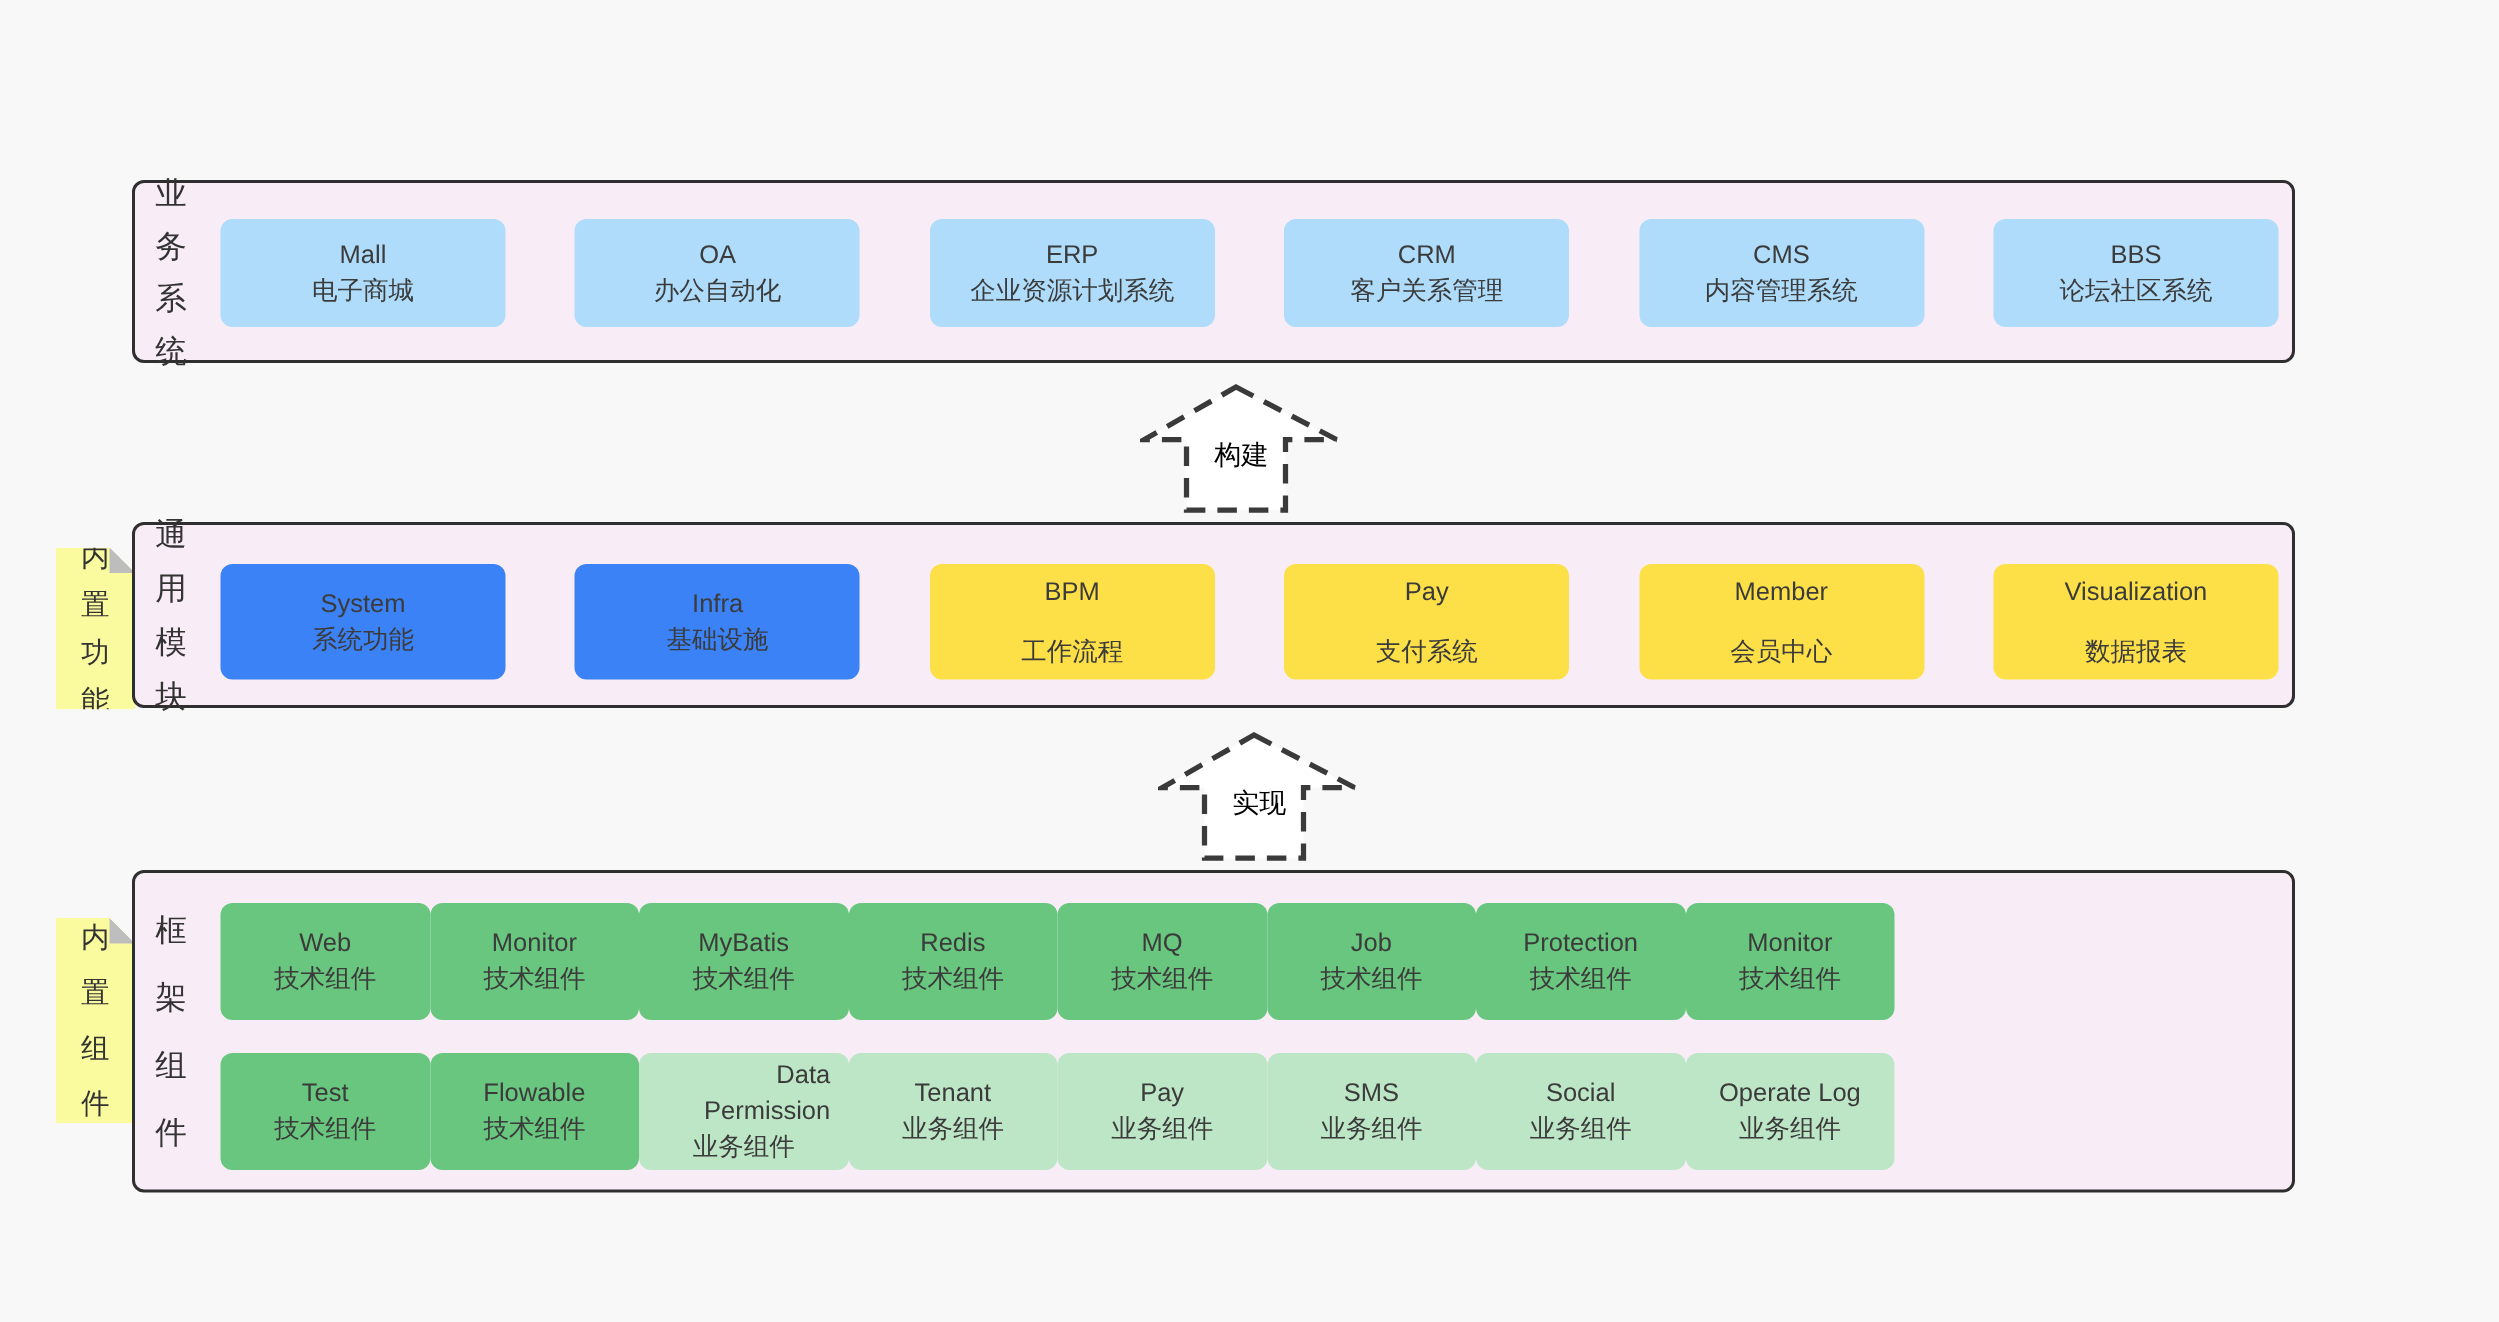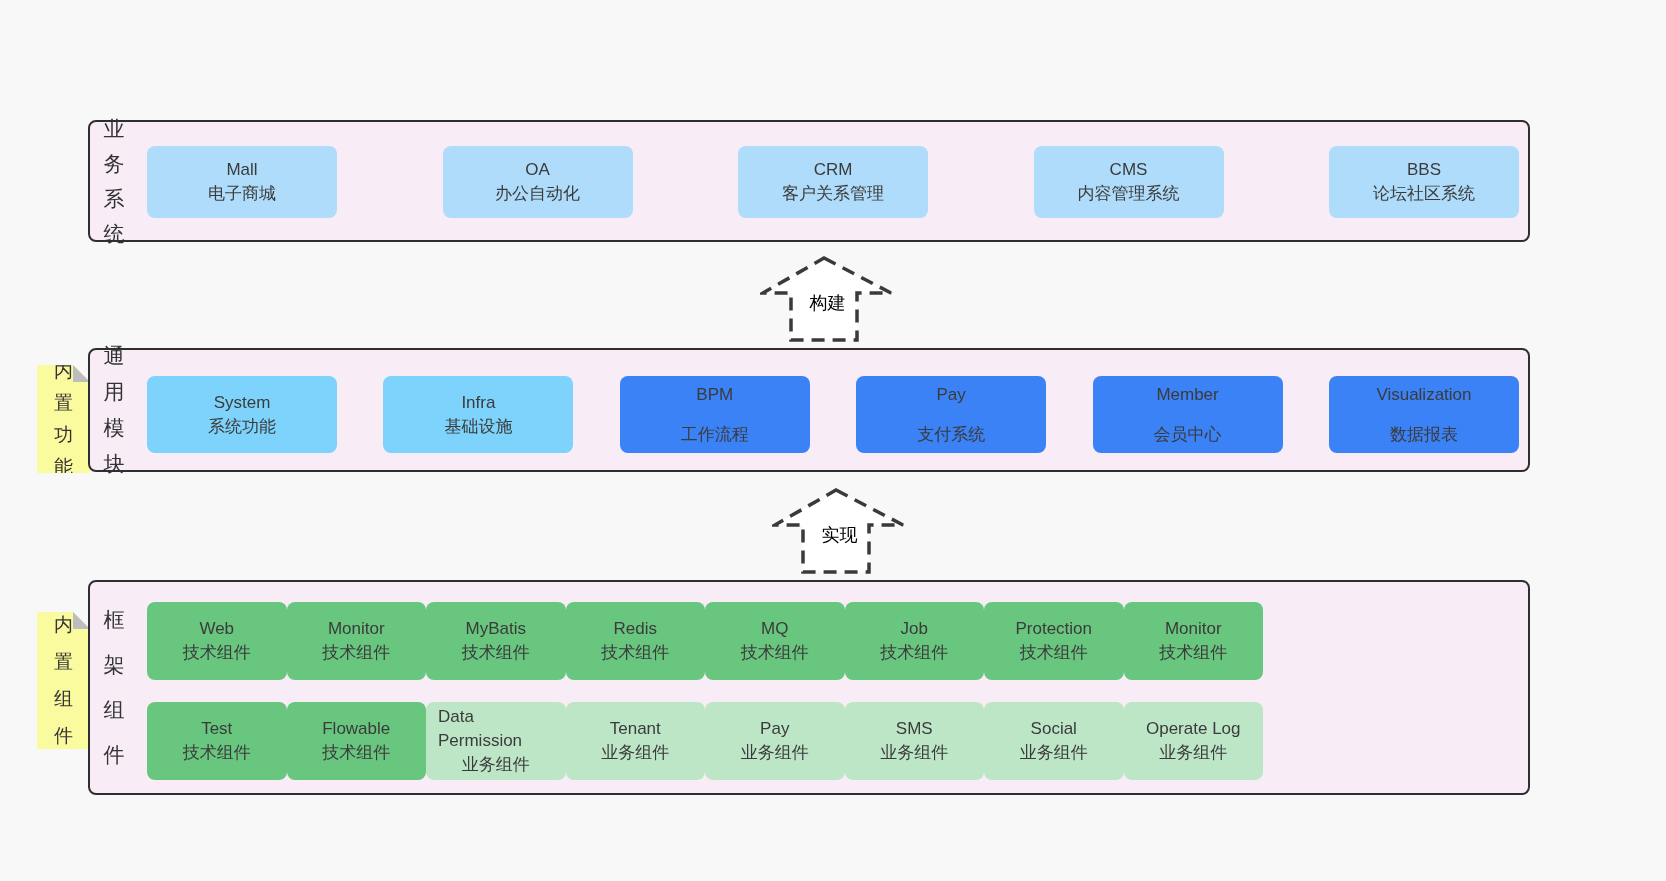--- a/index.html
+++ b/index.html
@@ -40,29 +40,29 @@
     display:flex;justify-content:space-between;
   }
   .band-0 .row{top:24px;width:1372px;height:72px;}
   .band-1 .row{top:26px;width:1372px;height:77px;}
   .band-2 .row{width:1116px;height:78px;border-radius:19px;}
   .band-2 .row-a{top:20px;}
   .band-2 .row-b{top:120px;}
   .box{
     border-radius:8px;
     display:flex;flex-direction:column;justify-content:center;align-items:center;
-    text-align:left;
+    text-align:right;
     font-size:17px;line-height:24px;color:#3b3b3b;
     padding:2px 10px;box-sizing:border-box;
   }
   .band-0 .box,.band-1 .box{width:190px;}
   .band-2 .box{width:145px;padding:2px 12px;}
   .v-blue{background:#aedcfa;}
-  .v-red{background:#7dd3fc;}
-  .v-pink{background:#3b82f6;gap:16px;}
+  .v-red{background:#3b82f6;}
+  .v-pink{background:#fde047;gap:16px;}
   .v-green{background:#68c67e;}
   .v-lightgreen{background:#bde6c7;}
   
   .note{
     position:absolute;left:37px;width:53px;
     background:#fafa9e;
     z-index:1;
     clip-path:polygon(0 0, calc(100% - 17px) 0, 100% 17px, 100% 100%, 0 100%);
     display:flex;flex-direction:column;justify-content:center;align-items:center;
     font-size:19px;color:#333;
@@ -102,20 +102,24 @@
     <div class="row">
         <div class="box v-blue">
           <div class="box-title">Mall</div>
           <div class="box-subtitle">电子商城</div>
         </div>
         <div class="box v-blue">
           <div class="box-title">OA</div>
           <div class="box-subtitle">办公自动化</div>
         </div>
         <div class="box v-blue">
+          <div class="box-title">ERP</div>
+          <div class="box-subtitle">企业资源计划系统</div>
+        </div>
+        <div class="box v-blue">
           <div class="box-title">CRM</div>
           <div class="box-subtitle">客户关系管理</div>
         </div>
         <div class="box v-blue">
           <div class="box-title">CMS</div>
           <div class="box-subtitle">内容管理系统</div>
         </div>
         <div class="box v-blue">
           <div class="box-title">BBS</div>
           <div class="box-subtitle">论坛社区系统</div>

